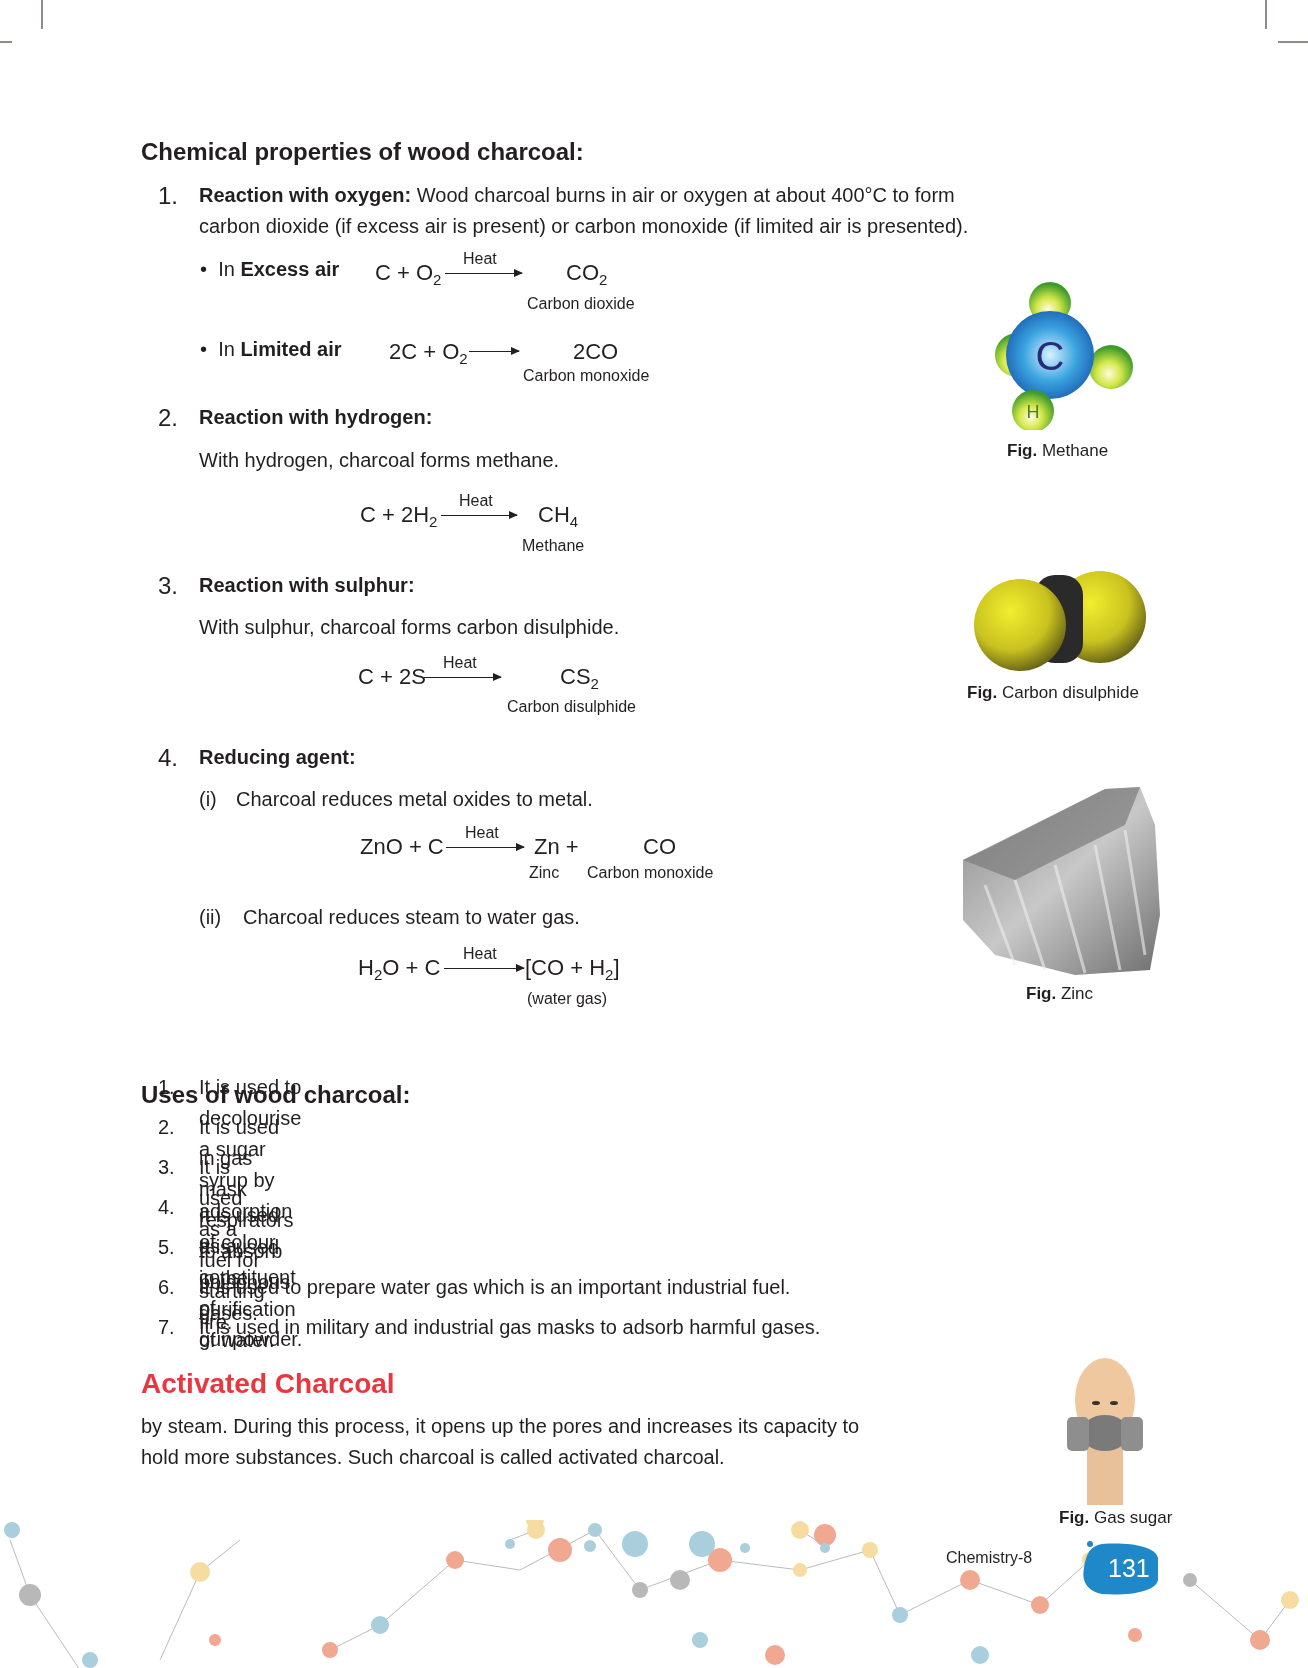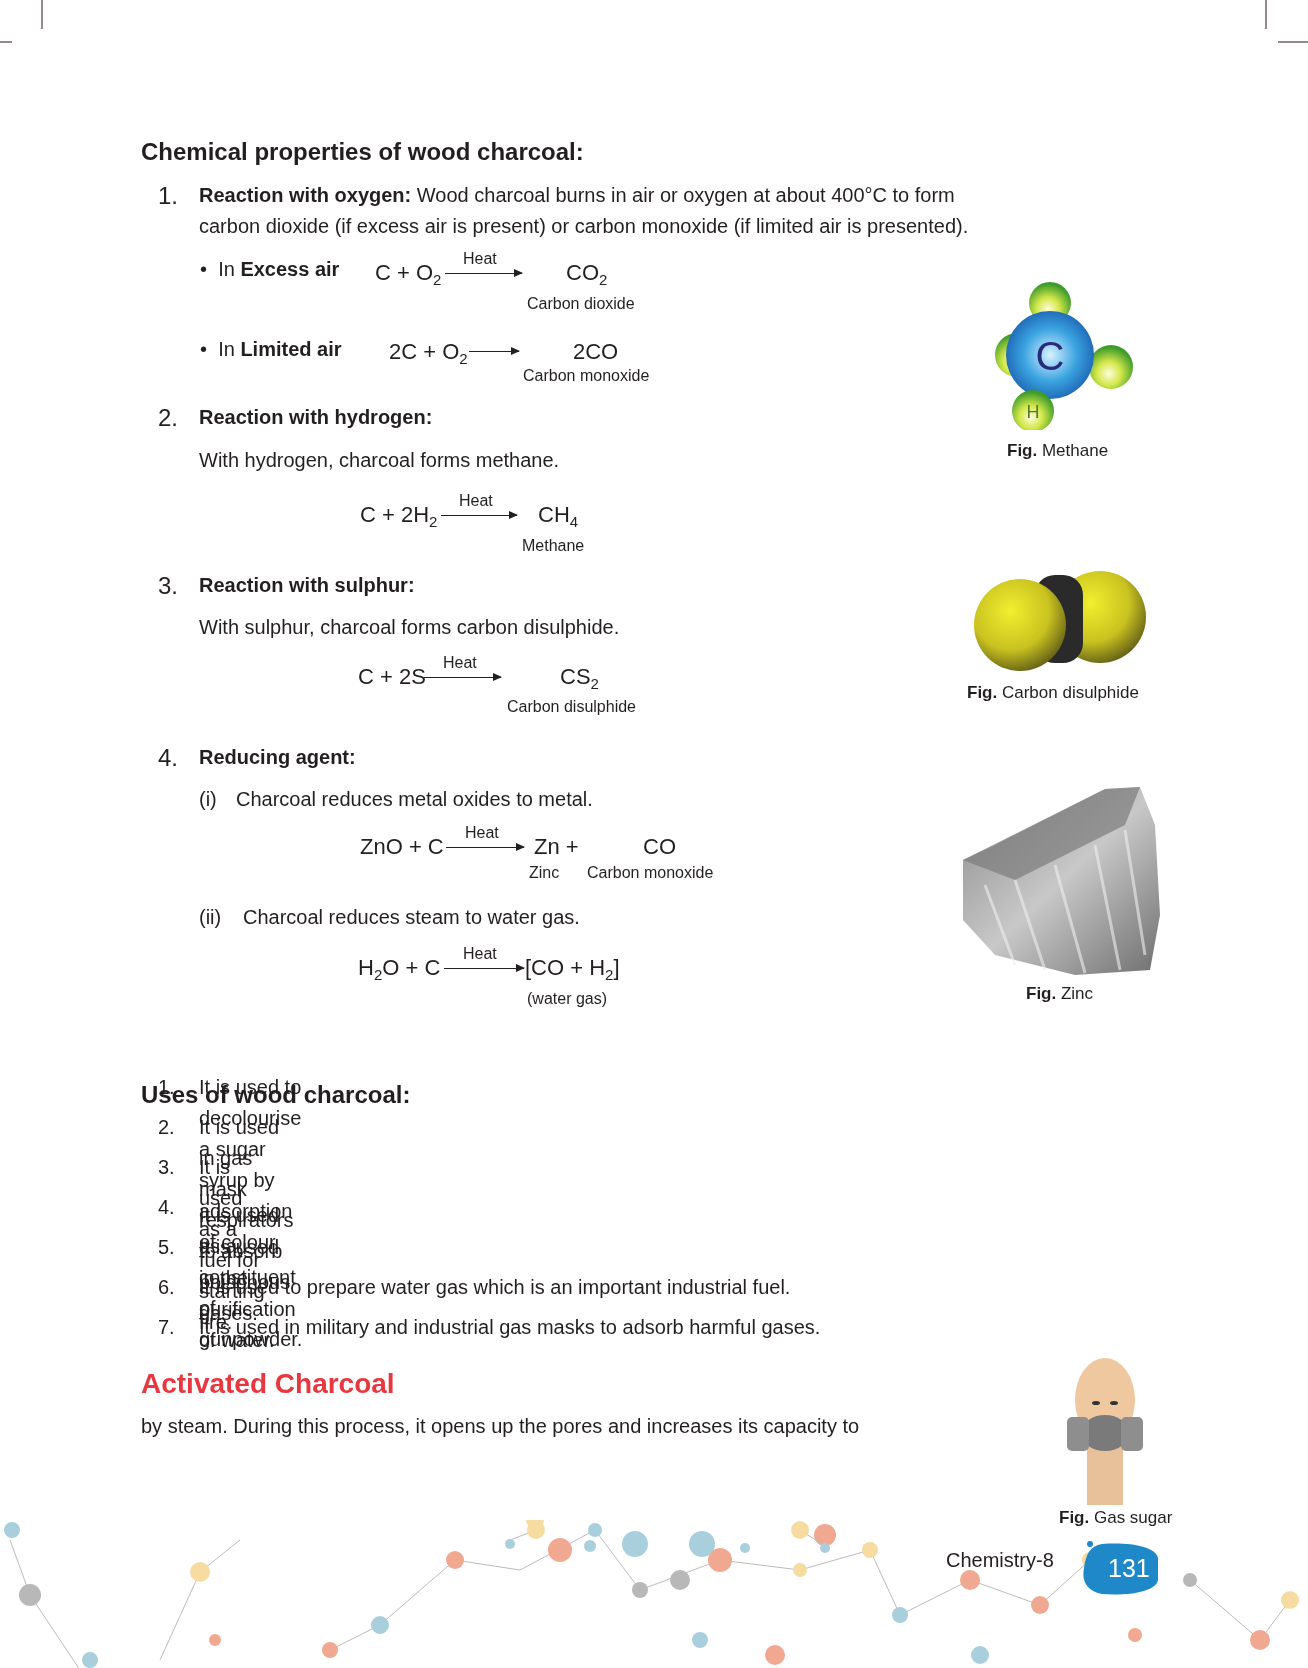--- a/index.html
+++ b/index.html
@@ -12,21 +12,21 @@
   .num { position:absolute; font-size:24px; }
   .eq { position:absolute; font-size:22px; white-space:nowrap; }
   .eq sub { font-size:15px; vertical-align:-5px; }
   .heat { position:absolute; font-size:16px; }
   .arrow { position:absolute; height:1px; background:#231f20; }
   .arrow::after { content:""; position:absolute; right:-1px; top:-4px; border-left:9px solid #231f20; border-top:4.5px solid transparent; border-bottom:4.5px solid transparent; }
   .lbl { position:absolute; font-size:16px; white-space:nowrap; }
   .cap { position:absolute; font-size:17px; white-space:nowrap; }
   .cap b { font-weight:bold; }
   .red { color:#e8373f; font-weight:bold; font-size:28px; }
-  .footer-label { position:absolute; font-size:20px; }
+  .footer-label { position:absolute; font-size:16px; }
 </style>
 </head>
 <body>
 
 <div class="crop" style="left:41px;top:0;width:2px;height:29px;"></div>
 <div class="crop" style="left:0;top:41px;width:12px;height:2px;"></div>
 <div class="crop" style="left:1265px;top:0;width:2px;height:29px;"></div>
 <div class="crop" style="left:1278px;top:41px;width:30px;height:2px;"></div>
 
 <div class="abs h-sec" style="left:141px;top:138px;">Chemical properties of wood charcoal:</div>
@@ -100,20 +100,21 @@
   <div class="body-text" style="height:40px;position:relative;"><span>3.</span><span style="position:absolute;left:41px;">It is used as a fuel for starting fire.</span></div>
   <div class="body-text" style="height:40px;position:relative;"><span>4.</span><span style="position:absolute;left:41px;margin-top:8px;">It is used as a constituent of gunpowder.</span></div>
   <div class="body-text" style="height:40px;position:relative;"><span>5.</span><span style="position:absolute;left:41px;">It is used in the purification of water.</span></div>
   <div class="body-text" style="height:40px;position:relative;"><span>6.</span><span style="position:absolute;left:41px;width:900px;">It is used to prepare water gas which is an important industrial fuel.</span></div>
   <div class="body-text" style="height:40px;position:relative;"><span>7.</span><span style="position:absolute;left:41px;width:900px;">It is used in military and industrial gas masks to adsorb harmful gases.</span></div>
 </div>
 
 <div class="abs red" style="left:141px;top:1368px;">Activated Charcoal</div>
 <div class="abs body-text" style="left:141px;top:1411px;width:920px;">
   <div>by steam. During this process, it opens up the pores and increases its capacity to</div>
+  <div>hold more substances. Such charcoal is called activated charcoal.</div>
 </div>
 
 <svg class="abs" style="left:980px;top:280px;" width="160" height="150">
   <defs>
     <radialGradient id="gball" cx="45%" cy="65%" r="60%">
         <stop offset="0%" stop-color="#fffbe0"></stop>
         <stop offset="45%" stop-color="#d4e84a"></stop>
         <stop offset="100%" stop-color="#3e9b2a"></stop>
       </radialGradient>
     <radialGradient id="bball" cx="50%" cy="50%" r="55%">

